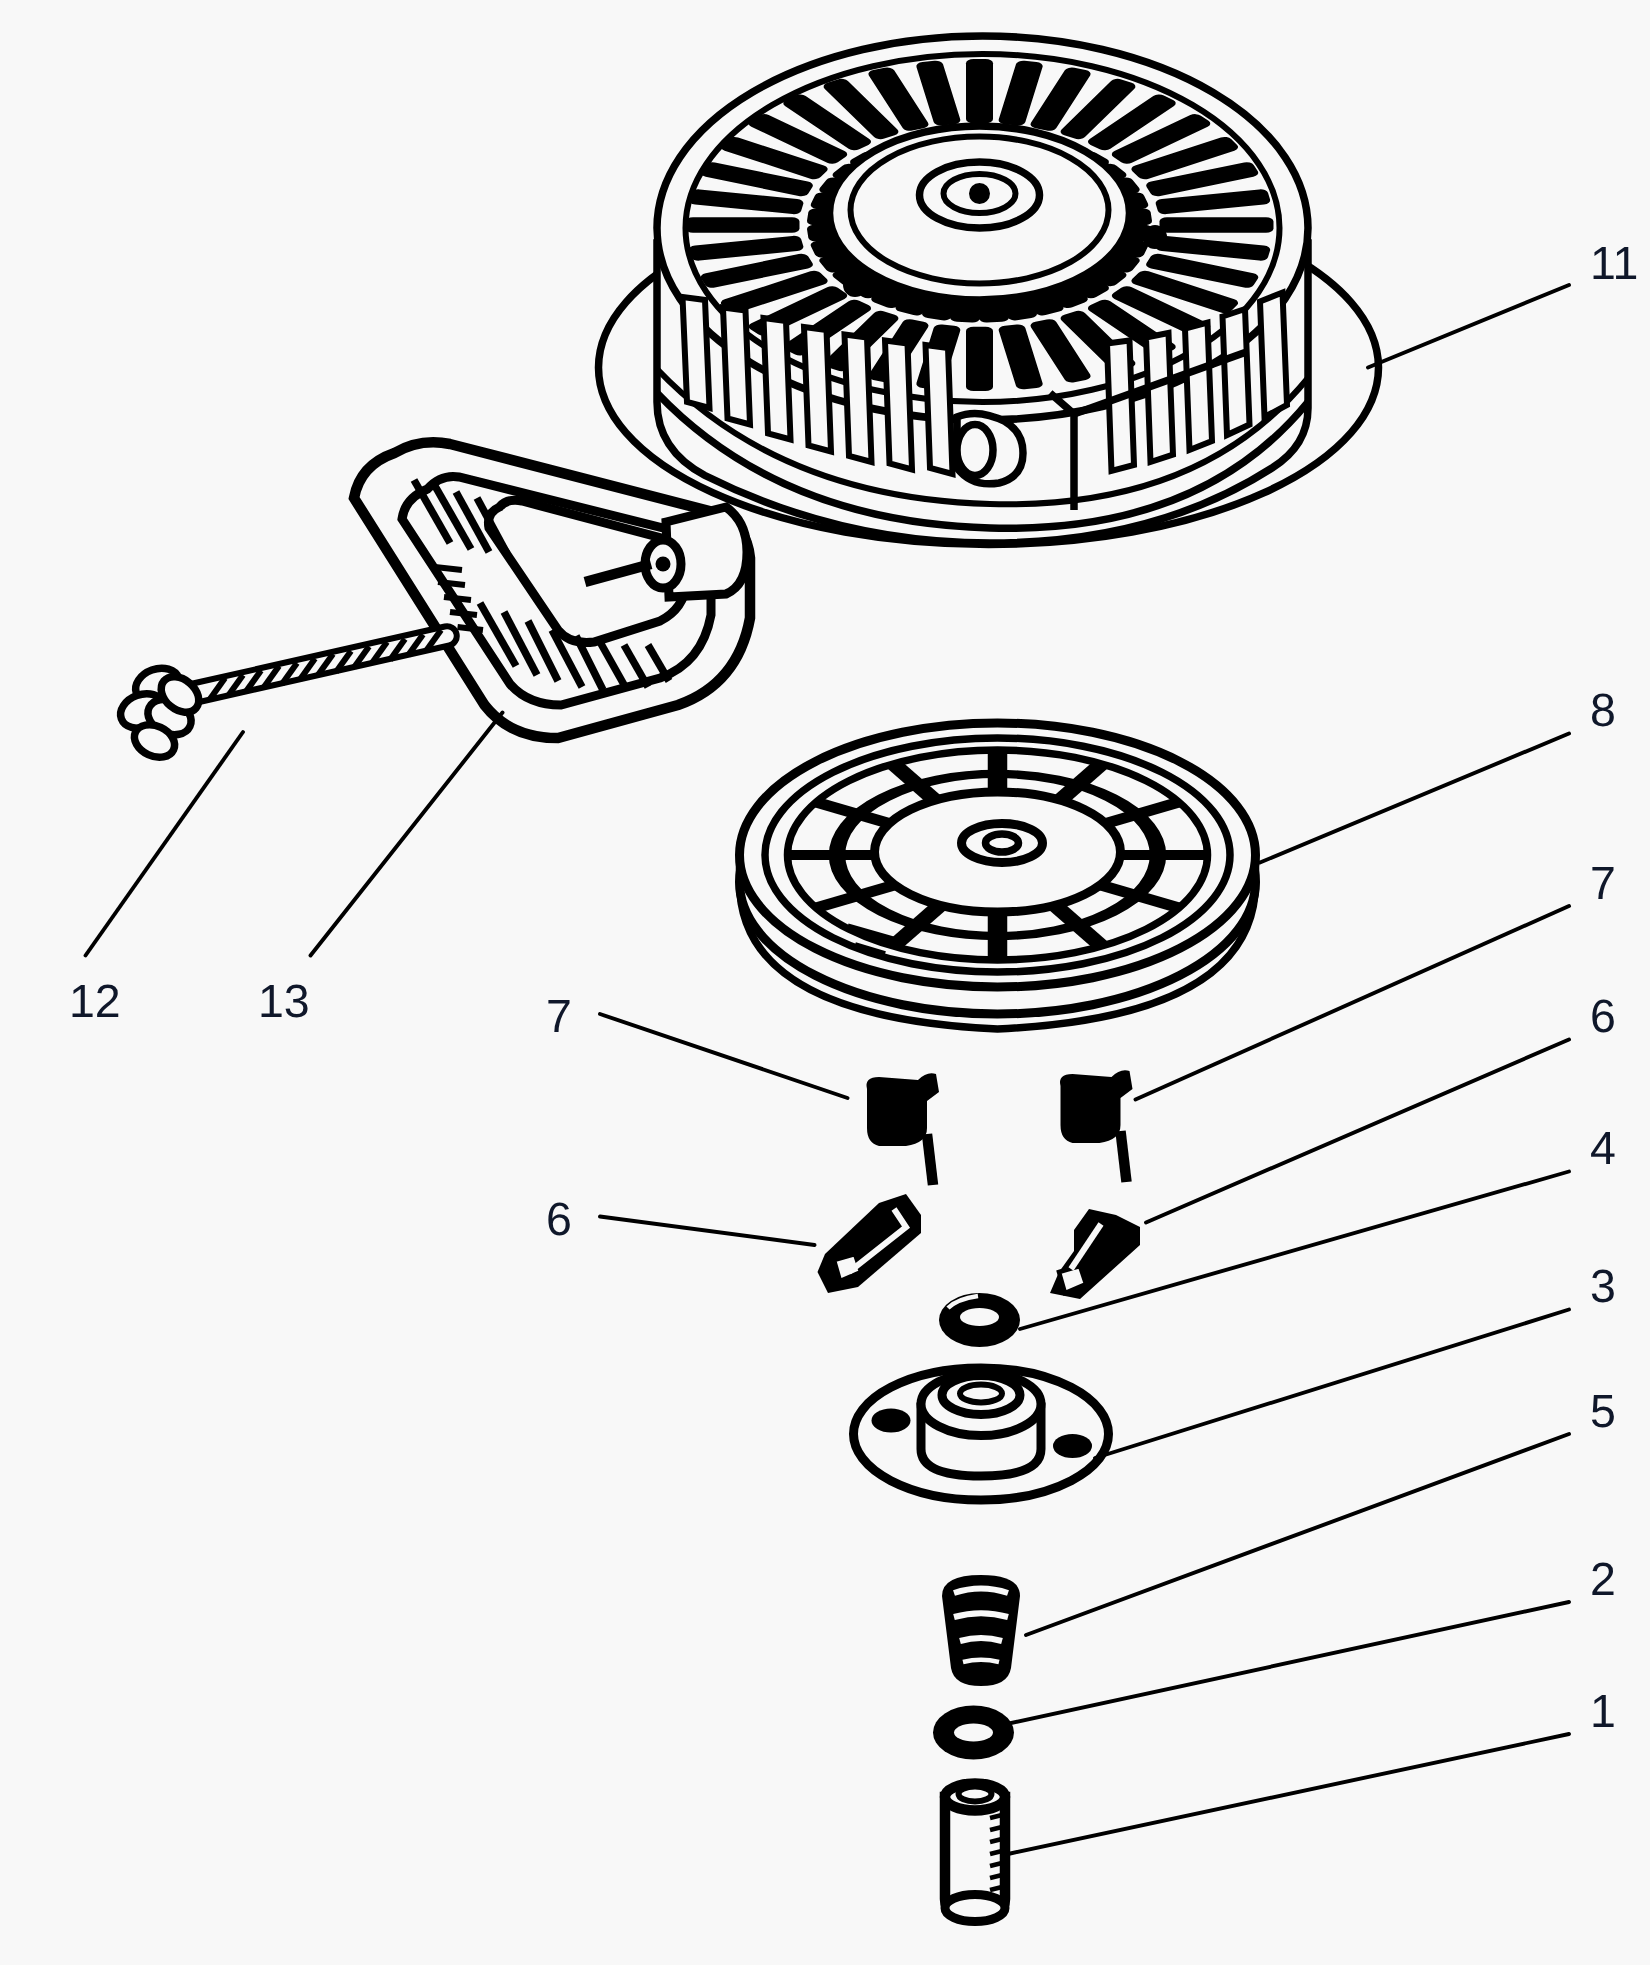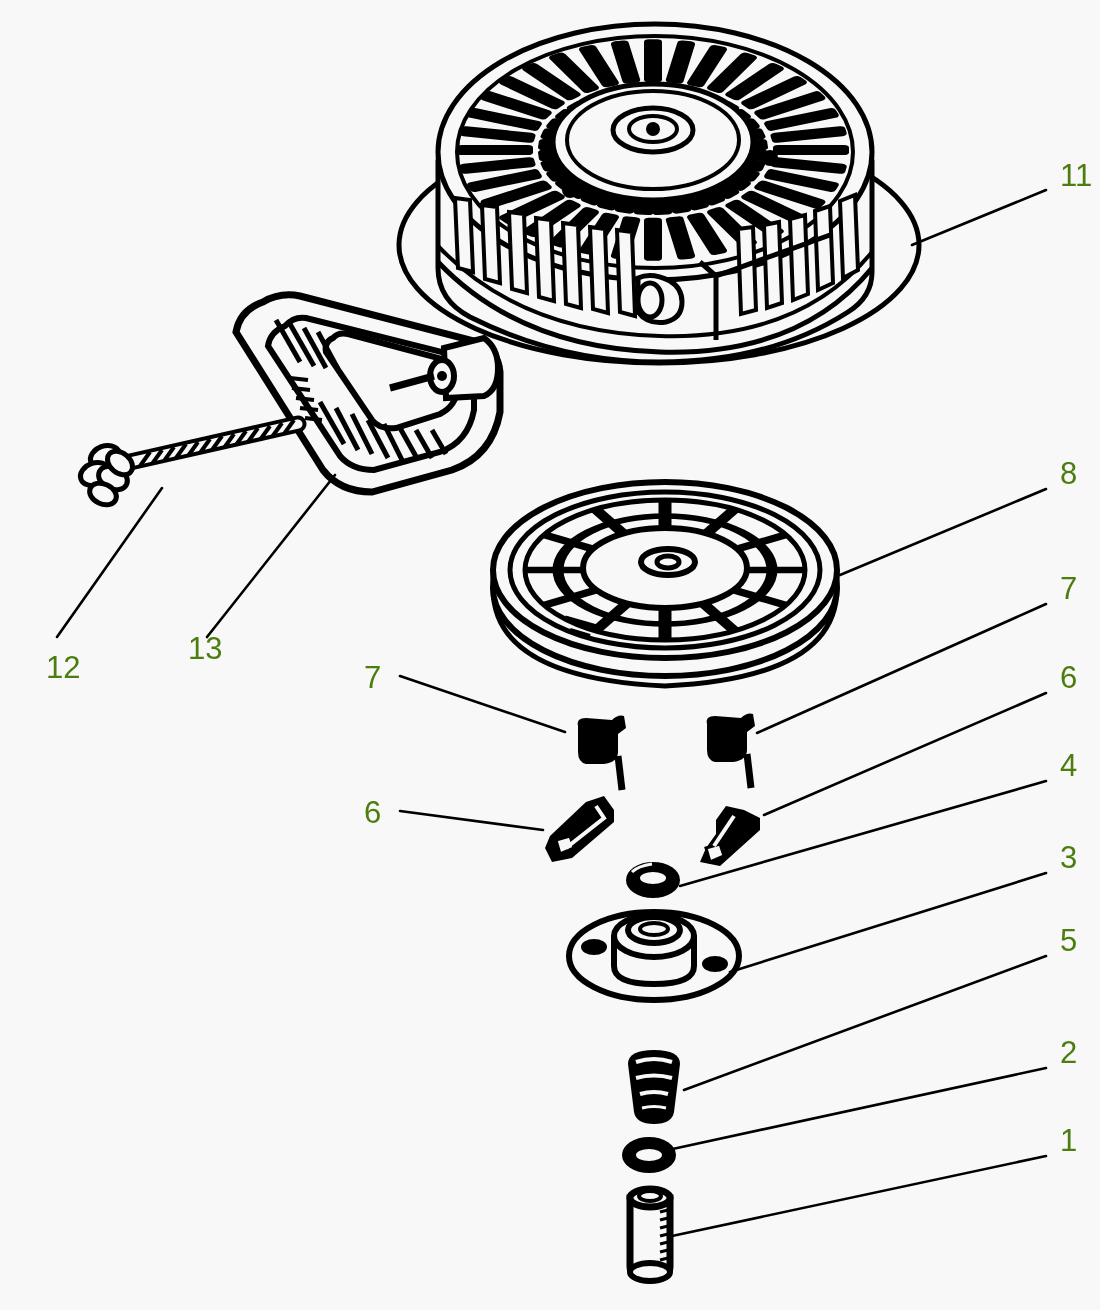--- a/index.html
+++ b/index.html
@@ -1,20 +1,20 @@
 <!DOCTYPE html>
 <html><head>
 <meta charset="utf-8">
 <title>Exploded Parts Diagram</title>
 <style>
   html,body{margin:0;padding:0;background:#f8f8f8;}
   body{font-family:"Liberation Sans",sans-serif;}
   #stage{position:relative;width:1100px;height:1310px;background:#f8f8f8;overflow:hidden;}
   #stage svg{position:absolute;left:0;top:0;}
-  .callout{position:absolute;font-family:"Liberation Sans",sans-serif;font-size:31px;color:#4d7c0f;line-height:1;letter-spacing:0px;}
+  .callout{position:absolute;font-family:"Liberation Sans",sans-serif;font-size:31px;color:#0f172a;line-height:1;letter-spacing:0px;}
 </style>
 </head>
 <body>
 
 <div id="stage">
 
 <svg width="1100" height="1310" viewBox="0 0 1100 1310">
   <defs>
     <clipPath id="clipHousingTop">
       <ellipse cx="645" cy="150" rx="208" ry="122"></ellipse>
@@ -355,16 +355,16 @@
       <div class="callout" style="left: 1060px; top: 573px;">7</div>
       <div class="callout" style="left: 1060px; top: 662px;">6</div>
       <div class="callout" style="left: 1060px; top: 750px;">4</div>
       <div class="callout" style="left: 1060px; top: 842px;">3</div>
       <div class="callout" style="left: 1060px; top: 925px;">5</div>
       <div class="callout" style="left: 1060px; top: 1037px;">2</div>
       <div class="callout" style="left: 1060px; top: 1125px;">1</div>
       <div class="callout" style="left: 364px; top: 662px;">7</div>
       <div class="callout" style="left: 364px; top: 797px;">6</div>
       <div class="callout" style="left: 22px; top: 652px; margin-left: 24px;">12</div>
-      <div class="callout" style="left: 172px; top: 633px; margin-left: 16px;">13</div>
+      <div class="callout" style="left: 172px; top: 652px;">13</div>
     </div>
 
 </div>
 
 </body></html>

